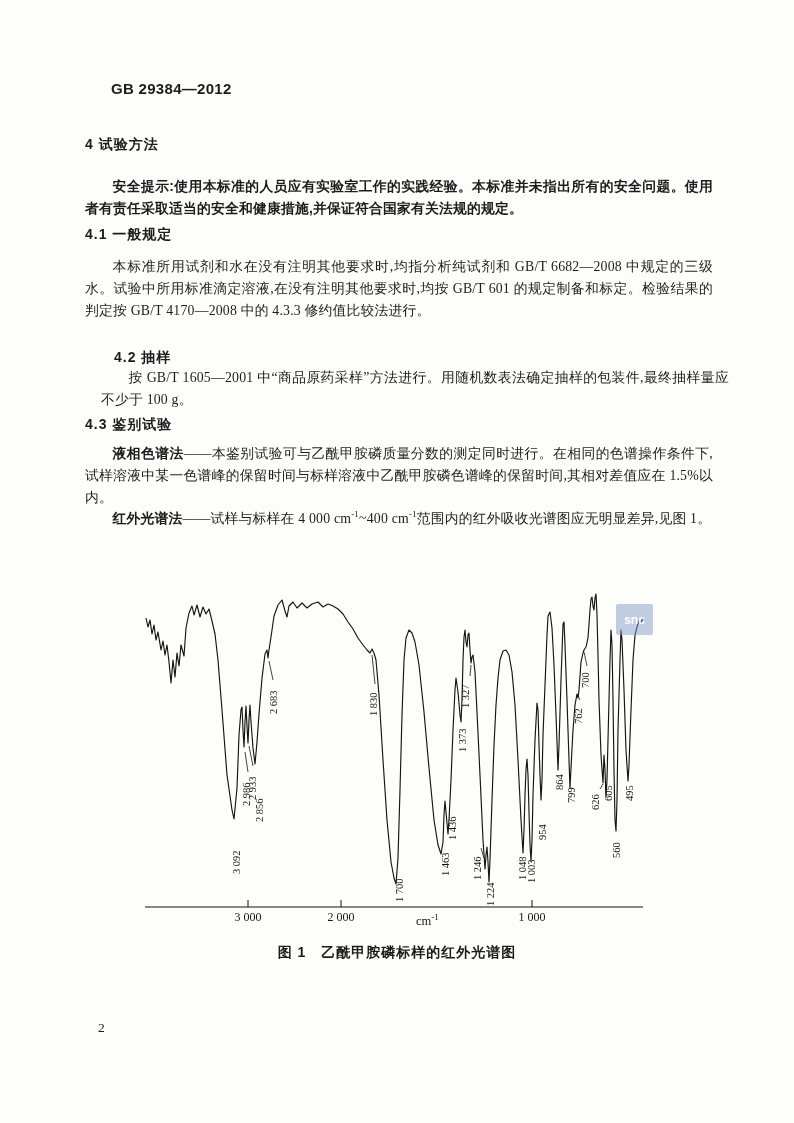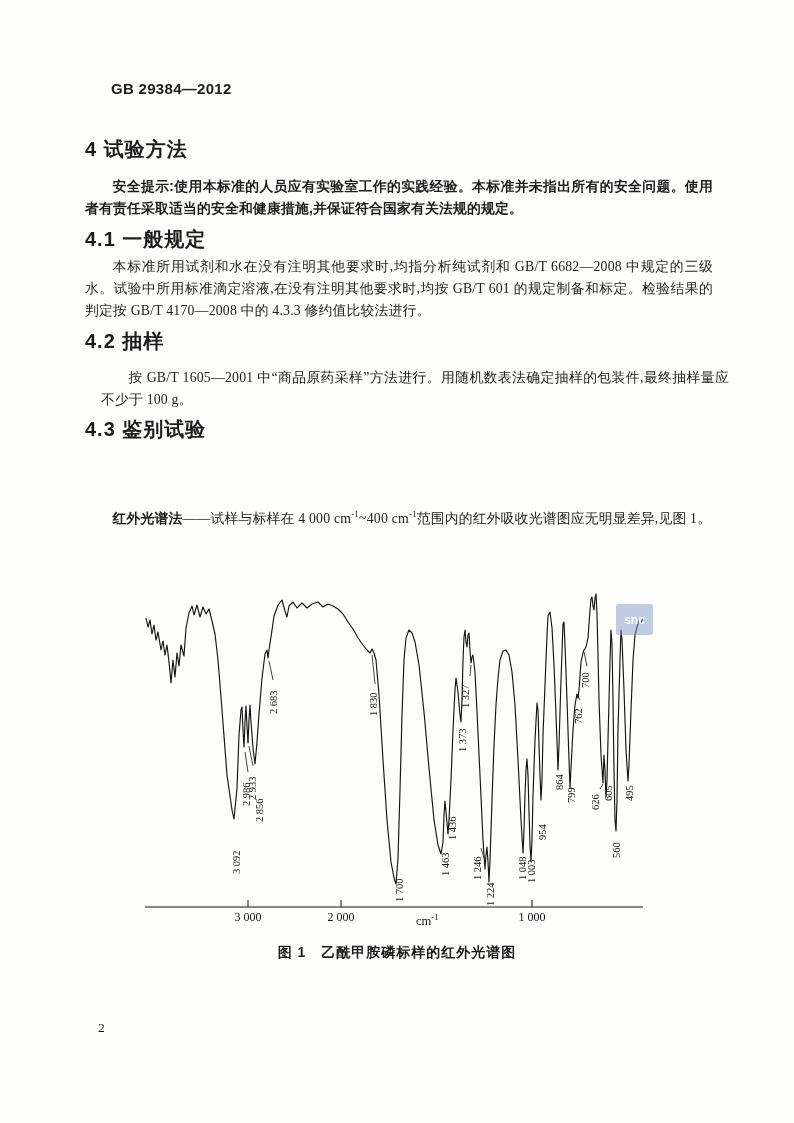--- a/index.html
+++ b/index.html
@@ -1,21 +1,21 @@
 <!DOCTYPE html>
 <html><head>
 <meta charset="utf-8">
 <style>
   html,body{margin:0;padding:0;}
   body{width:794px;height:1123px;background:#fdfdfc;position:relative;overflow:hidden;
        font-family:"Liberation Serif","DejaVu Serif",serif;color:#1c1c1c;}
   .page{position:absolute;inset:0;}
   .hei{font-family:"Liberation Sans","DejaVu Sans",sans-serif;font-weight:700;}
   .doc-num{position:absolute;left:88px;top:80px;font-size:15px;letter-spacing:.3px;margin-left:23px;}
-  .heading{position:absolute;left:85px;font-size:20px;letter-spacing:1px;}
+  .heading{position:absolute;left:85px;font-size:14px;letter-spacing:1px;}
   .body-text{position:absolute;left:85px;width:628px;font-size:13.8px;line-height:22px;
              text-align:justify;text-indent:2em;margin:0;letter-spacing:.2px;}
   .lead{font-family:"Liberation Sans","DejaVu Sans",sans-serif;font-weight:700;}
   sup{font-size:9px;line-height:0;}
   .figure-wrap{position:absolute;left:120px;top:565px;width:540px;height:380px;}
   .figure-wrap svg{position:absolute;left:0;top:0;}
   .peak-label{font:10.5px "Liberation Serif","DejaVu Serif",serif;fill:#161616;}
   .tick-label{font:12px "Liberation Serif","DejaVu Serif",serif;fill:#161616;}
   .unit-label{position:absolute;left:296px;top:349px;font-size:12.5px;color:#161616;}
   .caption{position:absolute;left:0;top:944px;width:794px;text-align:center;font-size:14px;letter-spacing:1px;}
@@ -33,26 +33,27 @@
   <div class="doc-num hei">GB 29384—2012</div>
 
   <div class="heading hei" style="top:136px;">4  试验方法</div>
 
   <p class="body-text hei" style="top:176px;">安全提示:使用本标准的人员应有实验室工作的实践经验。本标准并未指出所有的安全问题。使用者有责任采取适当的安全和健康措施,并保证符合国家有关法规的规定。</p>
 
   <div class="heading hei" style="top:226px;">4.1  一般规定</div>
 
   <p class="body-text" style="top:256px;">本标准所用试剂和水在没有注明其他要求时,均指分析纯试剂和 GB/T 6682—2008 中规定的三级水。试验中所用标准滴定溶液,在没有注明其他要求时,均按 GB/T 601 的规定制备和标定。检验结果的判定按 GB/T 4170—2008 中的 4.3.3 修约值比较法进行。</p>
 
-  <div class="heading hei" style="top:328px;">4.2  抽样</div>
+  <div class="heading hei" style="top:349px;margin-left:29px;">4.2  抽样</div>
 
   <p class="body-text" style="top:367px;margin-left:16px;">按 GB/T 1605—2001 中“商品原药采样”方法进行。用随机数表法确定抽样的包装件,最终抽样量应不少于 100 g。</p>
 
   <div class="heading hei" style="top:416px;">4.3  鉴别试验</div>
 
+  <p class="body-text" style="top:443px;"><span class="lead">液相色谱法</span><span>——本鉴别试验可与乙酰甲胺磷质量分数的测定同时进行。在相同的色谱操作条件下,试样溶液中某一色谱峰的保留时间与标样溶液中乙酰甲胺磷色谱峰的保留时间,其相对差值应在 1.5%以内。</span></p>
 
   <p class="body-text" style="top:508px;"><span class="lead">红外光谱法</span><span>——试样与标样在 4 000 cm</span><sup>-1</sup><span>~400 cm</span><sup>-1</sup><span>范围内的红外吸收光谱图应无明显差异,见图 1。</span></p>
 
   <div class="figure-wrap">
     <svg width="540" height="380" viewBox="120 565 540 380">
         <polyline points="146,618 148,627 150,620 152,634 154,625 156,640 158,632 161,650 163,641 165,655 167,645 169,662 171,683 173,660 175,677 177,653 179,666 181,645 184,656 186,628 189,613 192,606 194,615 197,605 200,617 203,607 206,614 209,609 212,621 215,634 218,660 222,710 227,775 232,810 234,819 237,788 239,735 241,710 242,707 243,730 244,747 245,722 246,706 247,726 248,743 249,720 250,705 251,722 253,748 255,764 257,742 259,714 262,678 265,654 267,650 268,658 269,650 271,637 274,616 278,605 282,600 285,611 287,617 289,606 293,602 297,608 302,603 307,608 312,604 318,602 323,607 328,604 333,606 338,609 343,614 348,622 353,629 358,638 363,645 367,650 370,653 372,649 374,653 376,660 379,695 383,760 387,820 391,862 394,878 396,884 398,858 400,790 402,715 404,660 406,638 409,630 412,633 415,642 419,665 424,712 429,768 434,820 438,845 441,854 443,842 444,815 445,801 446,812 448,834 449,820 451,780 453,730 455,690 456,678 458,692 460,715 461,722 462,700 463,660 464,637 465,630 466,642 467,647 468,635 469,633 470,650 471,663 472,657 473,655 475,672 477,712 480,775 483,840 485,869 486,855 487,847 488,862 489,882 490,860 492,800 494,745 496,705 498,678 500,660 503,651 506,650 509,655 512,672 515,705 518,760 521,820 523,853 524,830 525,795 526,770 527,759 528,775 529,812 530,845 531,861 532,840 533,795 535,740 537,703 538,710 539,745 540,775 541,800 542,780 543,735 545,685 547,635 548,616 550,612 552,628 554,665 556,715 558,770 559,745 561,680 563,624 564,622 565,645 567,700 569,760 570,788 571,768 573,730 575,705 577,694 578,698 579,690 581,662 583,653 584,650 586,647 588,638 590,610 591,599 592,597 593,606 594,610 595,598 596,594 597,615 598,655 599,700 601,755 603,783 604,755 605,770 606,797 607,780 608,740 610,660 611,630 612,645 613,700 614,770 615,820 616,831 617,800 618,730 620,660 621,630 622,640 624,690 626,750 628,781 629,765 631,710 633,660 635,635 637,627 639,620 641,623 643,618" fill="none" stroke="#141414" stroke-width="1.15" stroke-linejoin="round"></polyline>
         <line x1="145" y1="907" x2="643" y2="907" stroke="#141414" stroke-width="1.2"></line>
         <line x1="248" y1="907" x2="248" y2="900" stroke="#141414" stroke-width="1"></line>
         <text x="248" y="921" text-anchor="middle" class="tick-label">3 000</text>
         <line x1="341" y1="907" x2="341" y2="900" stroke="#141414" stroke-width="1"></line>

